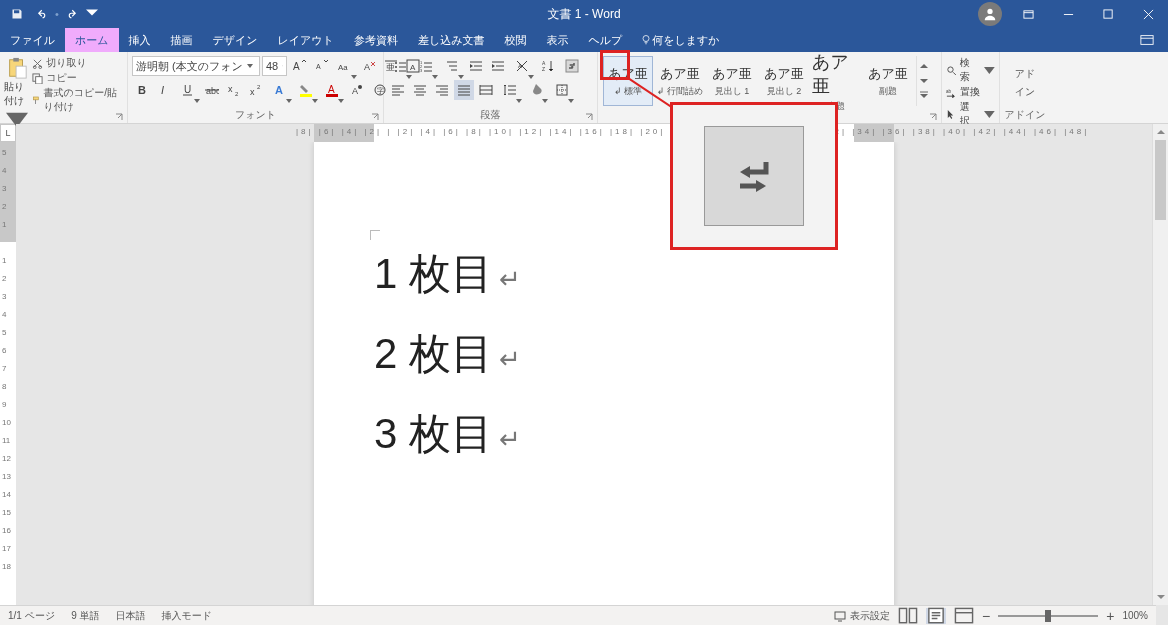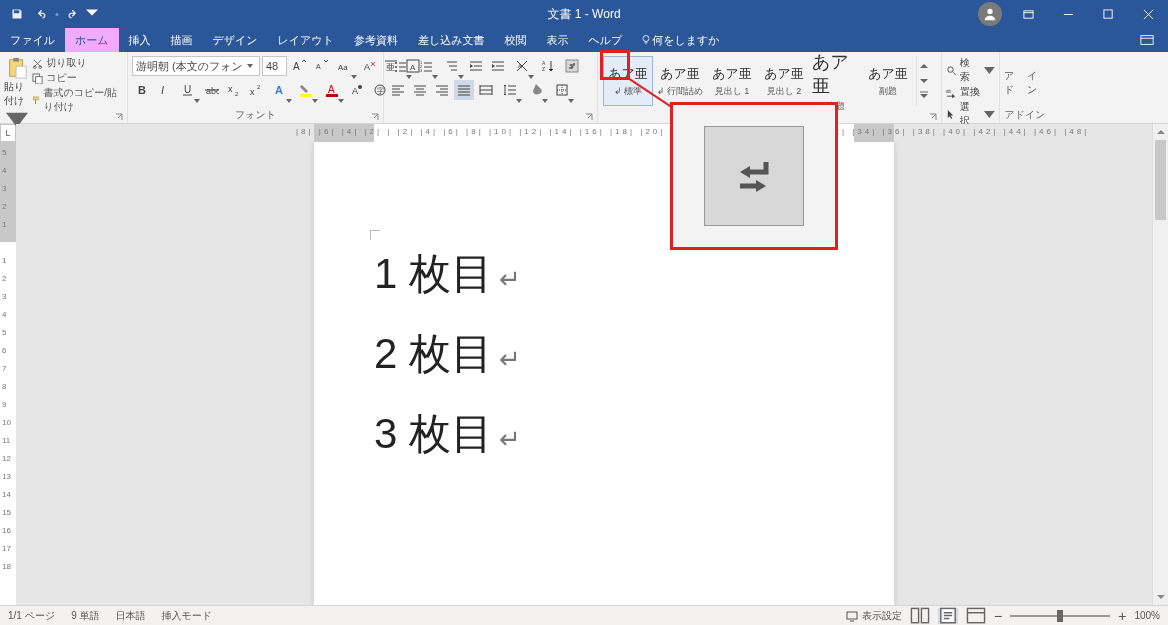--- a/index.html
+++ b/index.html
@@ -66,21 +66,21 @@
 .styles-more { width: 14px; display: flex; flex-direction: column; justify-content: center; align-items: center; border-left: 1px solid #e0e0e0; margin-left: 2px; }
 .styles-more div { height: 14px; display:flex; align-items:center; }
 .styles-more svg { width:8px; height:8px; }
 
 
 .edit-col { display: flex; flex-direction: column; gap: 1px; padding-top: 2px; font-size: 10px; }
 .edit-col div { display: flex; align-items: center; gap: 3px; color:#444; }
 .edit-col svg { width: 11px; height: 11px; }
 
 
-.addin { width: 44px; display:flex; flex-direction:row; align-items:center; justify-content:center; font-size:10px; color:#555; padding-top:4px; gap:4px;}
+.addin { width: 44px; display:flex; flex-direction:column; align-items:center; justify-content:center; font-size:10px; color:#555; padding-top:4px; gap:4px;}
 
 
 .ruler-row { height: 18px; background: #e6e6e6; display: flex; }
 .ruler-left { width: 16px; background: #fff; border: 1px solid #c6c6c6; font-size: 9px; display:flex; align-items:center; justify-content:center; color:#555; }
 .ruler-h { flex: 1; position: relative; background: #e6e6e6; font-size: 8px; color: #777; overflow:hidden; }
 .ruler-h .page-region { position: absolute; left: 298px; width: 580px; top: 0; bottom: 0; background: #fff; }
 .ruler-h .ticks { position: absolute; left: 280px; top: 3px; white-space: nowrap; letter-spacing: 3px; }
 .ruler-h .dark-left { position:absolute; left:298px; width:60px; top:0; bottom:0; background:#c8c8c8; }
 .ruler-h .dark-right { position:absolute; left:838px; width:40px; top:0; bottom:0; background:#c8c8c8; }
 
@@ -104,21 +104,21 @@
 .callout-inner svg { width: 56px; height: 56px; }
 .callout-line { position: absolute; z-index: 49; }
 
 
 .vscroll { position: absolute; right: 0; top: 124px; bottom: 20px; width: 16px; background: #f0f0f0; border-left: 1px solid #ddd; }
 .vscroll .up, .vscroll .down { height: 16px; display:flex; align-items:center; justify-content:center; }
 .vscroll .thumb { position:absolute; top:16px; left:2px; right:2px; height:80px; background:#c8c8c8; }
 .vscroll svg { width:8px; height:8px; }
 
 
-.status { position: absolute; bottom: 0; left: 0; right: 0; height: 20px; background: #f3f2f1; border-top: 1px solid #d4d4d4; display: flex; align-items: center; font-size: 10px; color: #555; padding: 0 8px; gap: 16px; }
+.status { position: absolute; bottom: 0; left: 0; right: 12px; height: 20px; background: #f3f2f1; border-top: 1px solid #d4d4d4; display: flex; align-items: center; font-size: 10px; color: #555; padding: 0 8px; gap: 16px; }
 .status .right { margin-left: auto; display: flex; align-items: center; gap: 8px; }
 .view-btn { width: 20px; height: 16px; display:flex; align-items:center; justify-content:center; }
 .view-btn.active { background: #d0d8e6; }
 .zoom-slider { width: 100px; height: 2px; background: #999; position: relative; }
 .zoom-slider .tick { position:absolute; left:50%; top:-3px; width:1px; height:8px; background:#999; }
 .zoom-slider .thumb { position:absolute; left:50%; top:-5px; width:6px; height:12px; background:#666; transform:translateX(-3px); }
 
 
 .arr { width: 6px; height: 6px; }
 </style>
@@ -513,20 +513,21 @@
                 <rect x="2" y="2" width="10" height="10" fill="none" stroke="#444"></rect>
                 <path stroke="#444" stroke-dasharray="1 1" d="M7 2v10M2 7h10"></path>
               </svg>
               <div class="tinyarrow"><svg viewBox="0 0 6 6">
                   <path d="M0 1h6L3 5z" fill="#666"></path>
                 </svg></div>
             </div>
         </div>
       </div>
     </div>
+    <div class="group-label">段落</div>
     <div class="glauncher"><svg viewBox="0 0 8 8">
           <path stroke="#888" fill="none" d="M1 1h6v6M3 5l4-4"></path>
         </svg></div>
   </div>
 
   <div class="group" style="width:344px">
     <div class="group-top">
       <div class="styles-list">
         <div class="style-item sel">
             <div class="style-sample">あア亜</div>

